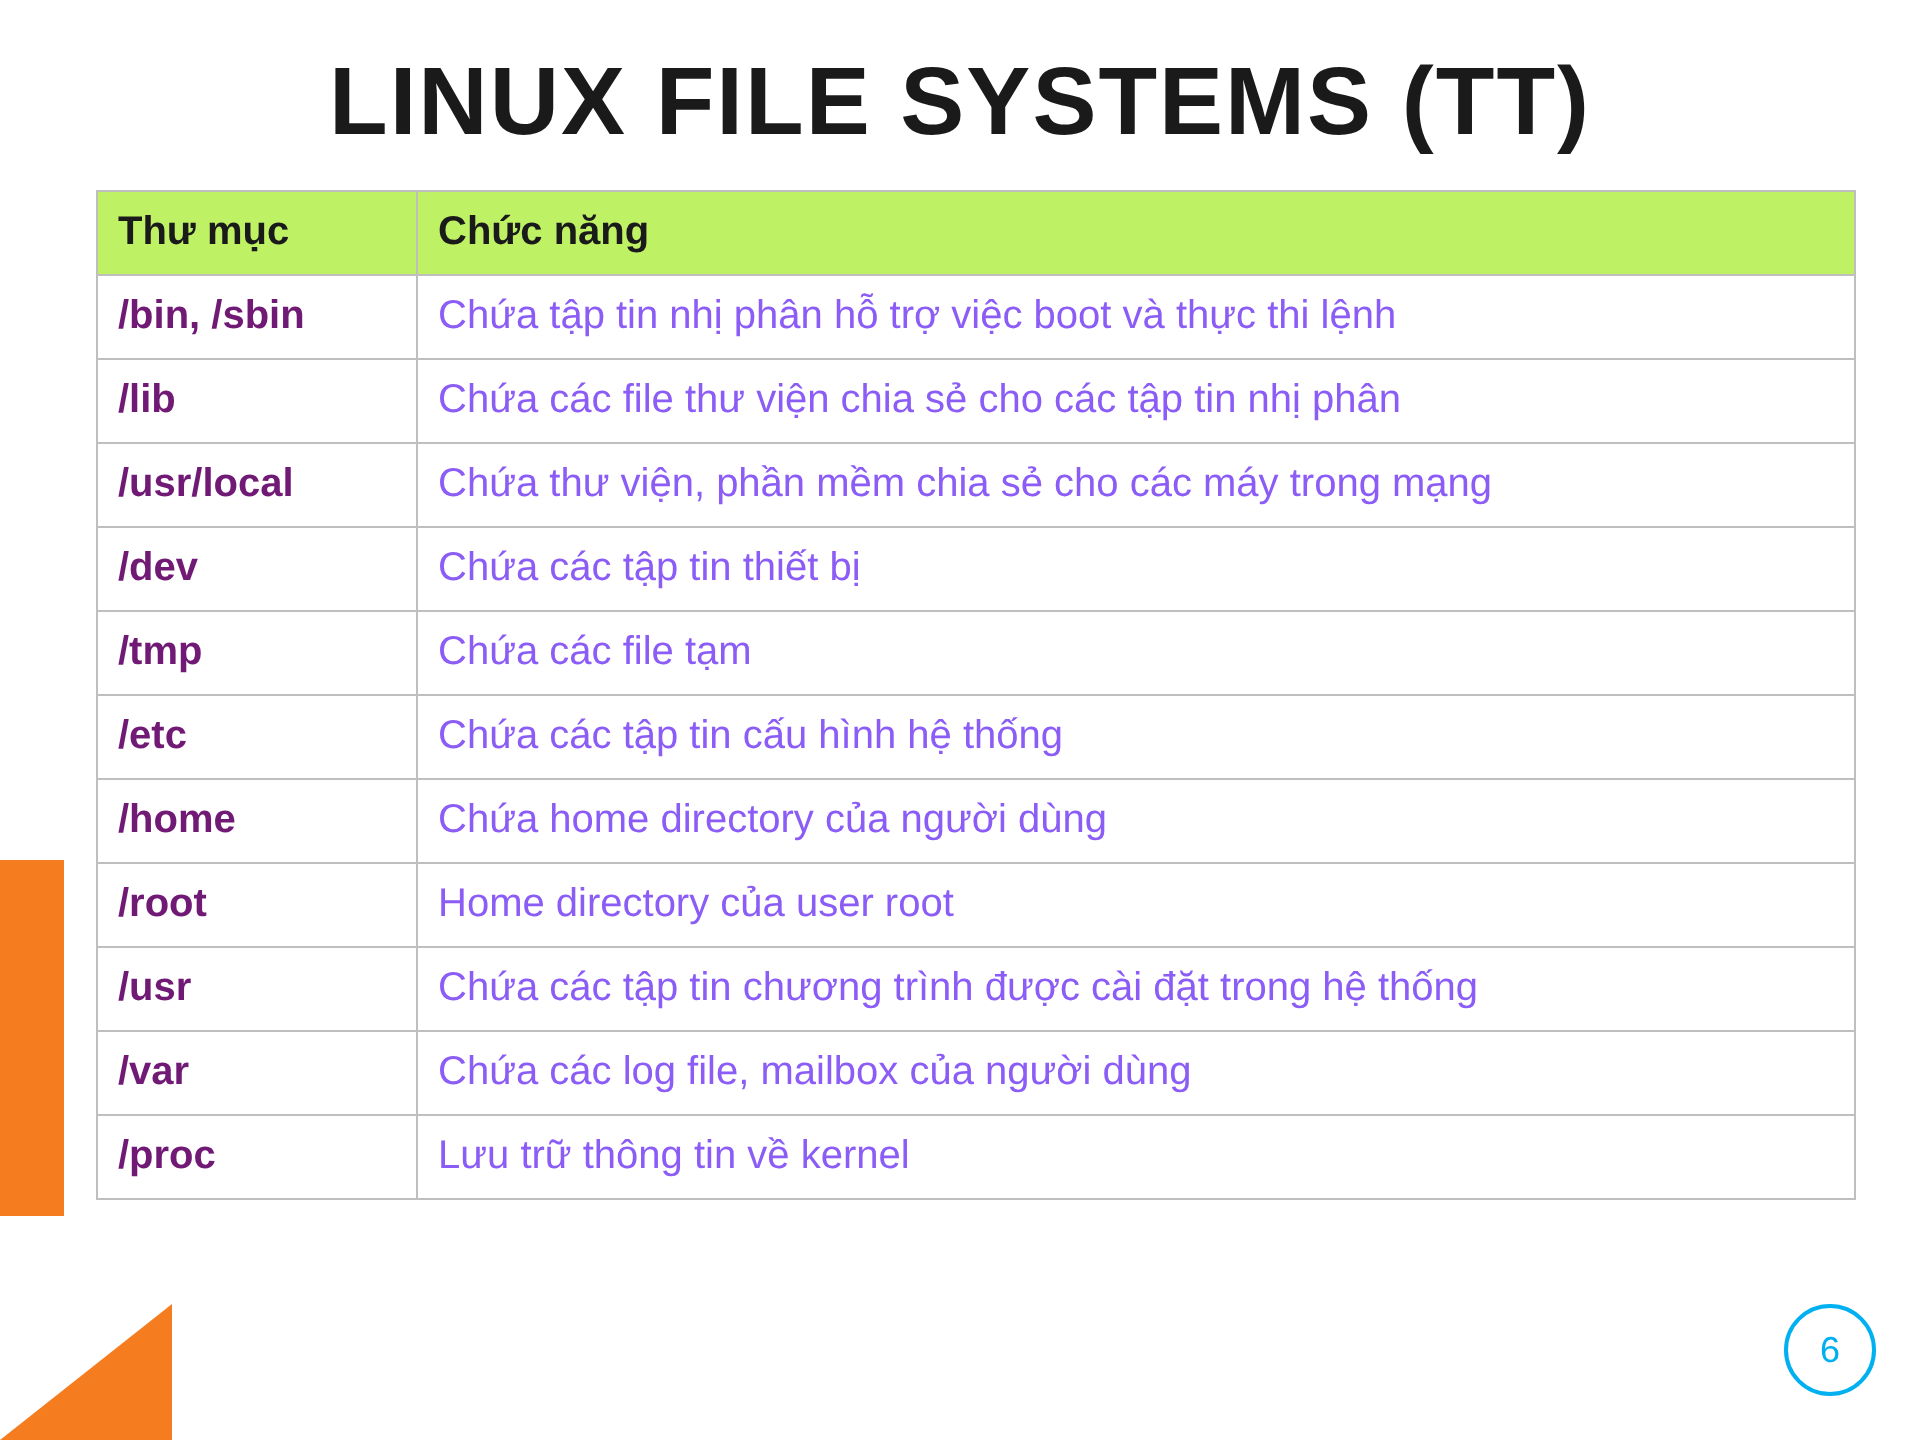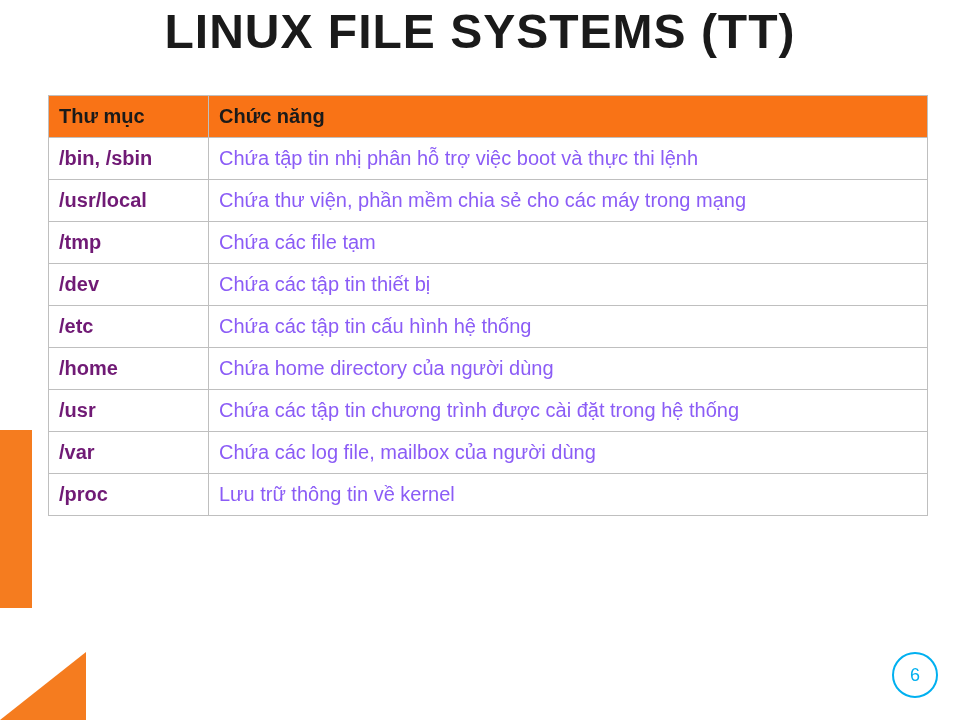--- a/index.html
+++ b/index.html
@@ -1,22 +1,22 @@
 <!DOCTYPE html>
 <html><head>
 <meta charset="utf-8">
 <style>
   * { box-sizing: border-box; margin: 0; padding: 0; }
   html, body { width: 960px; height: 720px; font-family: Arial, Helvetica, sans-serif; background: #fff; overflow: hidden; }
   .slide { position: relative; width: 960px; height: 720px; background: #fff; }
-  .title { position: absolute; top: 4px; left: 0; width: 100%; text-align: center; font-size: 48px; font-weight: 900; letter-spacing: 1px; color: #1a1a1a; font-family: Impact, "Arial Black", sans-serif; }
+  .title { position: absolute; top: 24px; left: 0; width: 100%; text-align: center; font-size: 48px; font-weight: 900; letter-spacing: 1px; color: #1a1a1a; font-family: Impact, "Arial Black", sans-serif; }
   .table-wrap { position: absolute; top: 95px; left: 48px; width: 880px; }
   table { border-collapse: collapse; width: 100%; table-layout: fixed; }
   th, td { border: 1px solid #bfbfbf; padding: 6px 10px; font-size: 20px; line-height: 1.45; text-align: left; vertical-align: middle; }
-  th { background: #f97316; color: #1a1a1a; font-weight: 700; }
+  th { background: #bef264; color: #1a1a1a; font-weight: 700; }
   col.dir { width: 160px; }
   td.dir { font-weight: 700; color: #701a75; }
   td.func { color: #8b5cf6; }
   .accent-band { position: absolute; left: 0; top: 430px; width: 32px; height: 178px; background: #f57c1f; }
   .accent-corner { position: absolute; left: 0; bottom: 0; width: 0; height: 0; border-style: solid; border-width: 0 0 68px 86px; border-color: transparent transparent #f57c1f transparent; }
   .page-num { position: absolute; right: 22px; bottom: 22px; width: 46px; height: 46px; border: 2px solid #00b0f0; border-radius: 50%; display: flex; align-items: center; justify-content: center; color: #00b0f0; font-size: 18px; font-weight: 400; }
 </style>
 </head>
 <body>
 
@@ -34,38 +34,46 @@
           <th>Thư mục</th>
           <th>Chức năng</th>
         </tr>
       </thead>
       <tbody>
         <tr>
             <td class="dir">/bin, /sbin</td>
             <td class="func">Chứa tập tin nhị phân hỗ trợ việc boot và thực thi lệnh</td>
           </tr>
         <tr>
+            <td class="dir">/lib</td>
+            <td class="func">Chứa các file thư viện chia sẻ cho các tập tin nhị phân</td>
+          </tr>
+        <tr>
             <td class="dir">/usr/local</td>
             <td class="func">Chứa thư viện, phần mềm chia sẻ cho các máy trong mạng</td>
           </tr>
         <tr>
+            <td class="dir">/dev</td>
+            <td class="func">Chứa các tập tin thiết bị</td>
+          </tr>
+        <tr>
             <td class="dir">/tmp</td>
             <td class="func">Chứa các file tạm</td>
-          </tr>
-        <tr>
-            <td class="dir">/dev</td>
-            <td class="func">Chứa các tập tin thiết bị</td>
           </tr>
         <tr>
             <td class="dir">/etc</td>
             <td class="func">Chứa các tập tin cấu hình hệ thống</td>
           </tr>
         <tr>
             <td class="dir">/home</td>
             <td class="func">Chứa home directory của người dùng</td>
+          </tr>
+        <tr>
+            <td class="dir">/root</td>
+            <td class="func">Home directory của user root</td>
           </tr>
         <tr>
             <td class="dir">/usr</td>
             <td class="func">Chứa các tập tin chương trình được cài đặt trong hệ thống</td>
           </tr>
         <tr>
             <td class="dir">/var</td>
             <td class="func">Chứa các log file, mailbox của người dùng</td>
           </tr>
         <tr>

